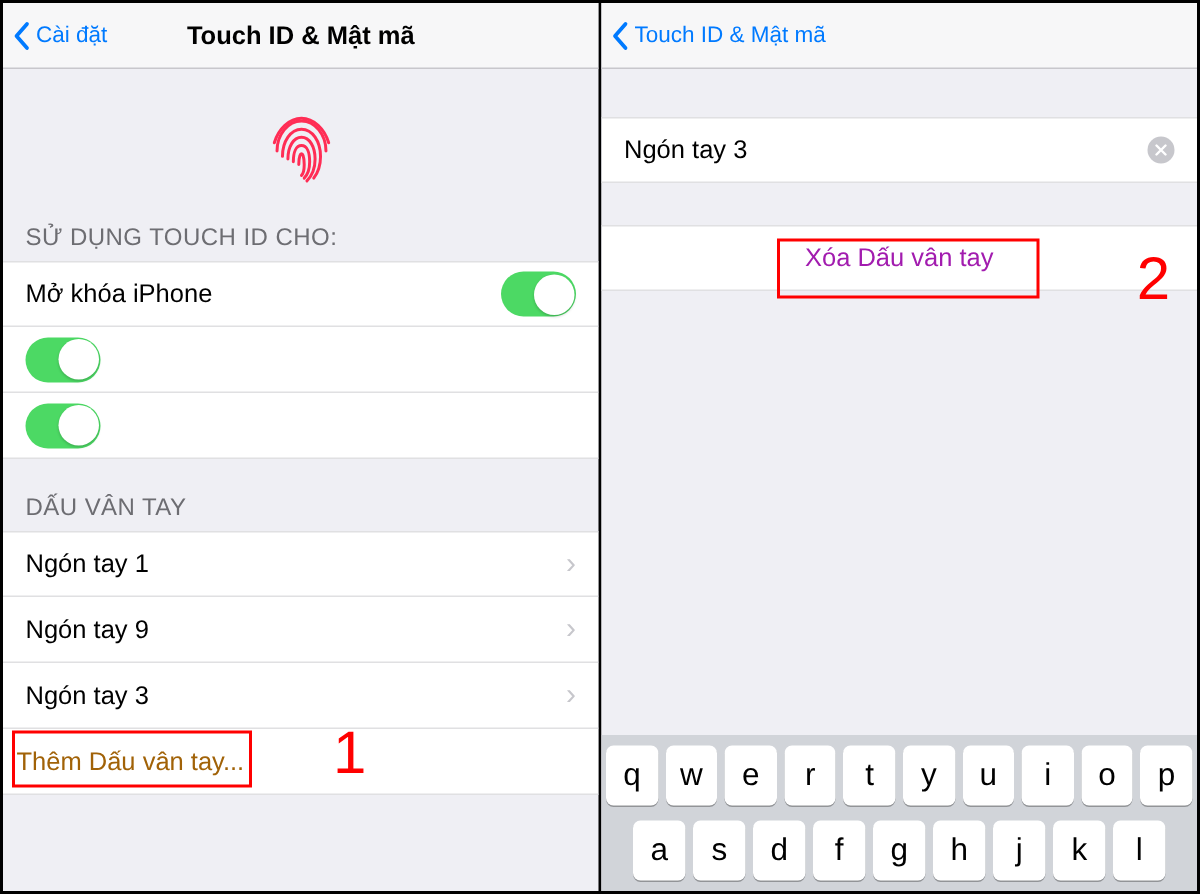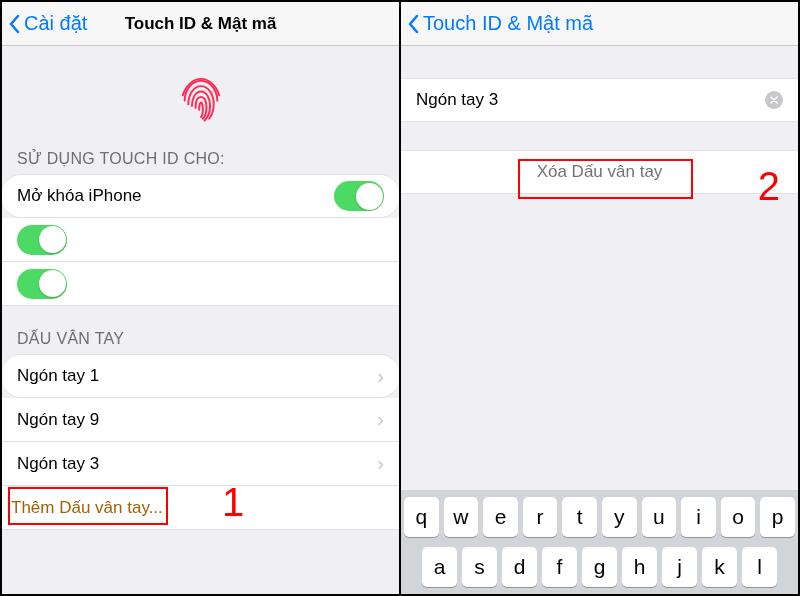--- a/index.html
+++ b/index.html
@@ -28,21 +28,21 @@
     background: #f7f7f8;
     border-bottom: 1px solid #c8c7cc;
     display: flex;
     align-items: center;
     position: relative;
   }
   .back-btn {
     display: flex;
     align-items: center;
     color: #007aff;
-    font-size: 20px;
+    font-size: 15px;
     padding-left: 6px;
     cursor: pointer;
   }
   .back-chevron {
     width: 12px; height: 20px;
     margin-right: 4px;
   }
   .header-title-left {
     position: absolute;
     left: 0; right: 0;
@@ -71,21 +71,21 @@
     background: #fff;
     height: 44px;
     display: flex;
     align-items: center;
     justify-content: space-between;
     padding: 0 15px;
     border-bottom: 1px solid #e0e0e2;
     font-size: 17px;
     color: #000;
   }
-  .cell:first-of-type { border-top: 1px solid #e0e0e2; border-radius: 19px; }
+  .cell:first-of-type { border-top: 1px solid #e0e0e2; }
   .group { margin-bottom: 18px; }
   .group .cell:last-child { border-bottom: 1px solid #e0e0e2; }
   .toggle {
     width: 50px; height: 30px;
     border-radius: 15px;
     background: #4cd964;
     position: relative;
     flex-shrink: 0;
   }
   .toggle::after {
@@ -154,21 +154,21 @@
     color: #fff;
     font-size: 12px;
     flex-shrink: 0;
   }
   .delete-cell {
     background: #fff;
     height: 44px;
     display: flex;
     align-items: center;
     justify-content: center;
-    color: #737373;
+    color: #a21caf;
     font-size: 17px;
     margin-top: 28px;
     border-top: 1px solid #e0e0e2;
     border-bottom: 1px solid #e0e0e2;
   }
   .keyboard {
     position: absolute;
     bottom: 0; left: 0; right: 0;
     background: #d1d4d9;
     padding: 7px 3px 3px;

